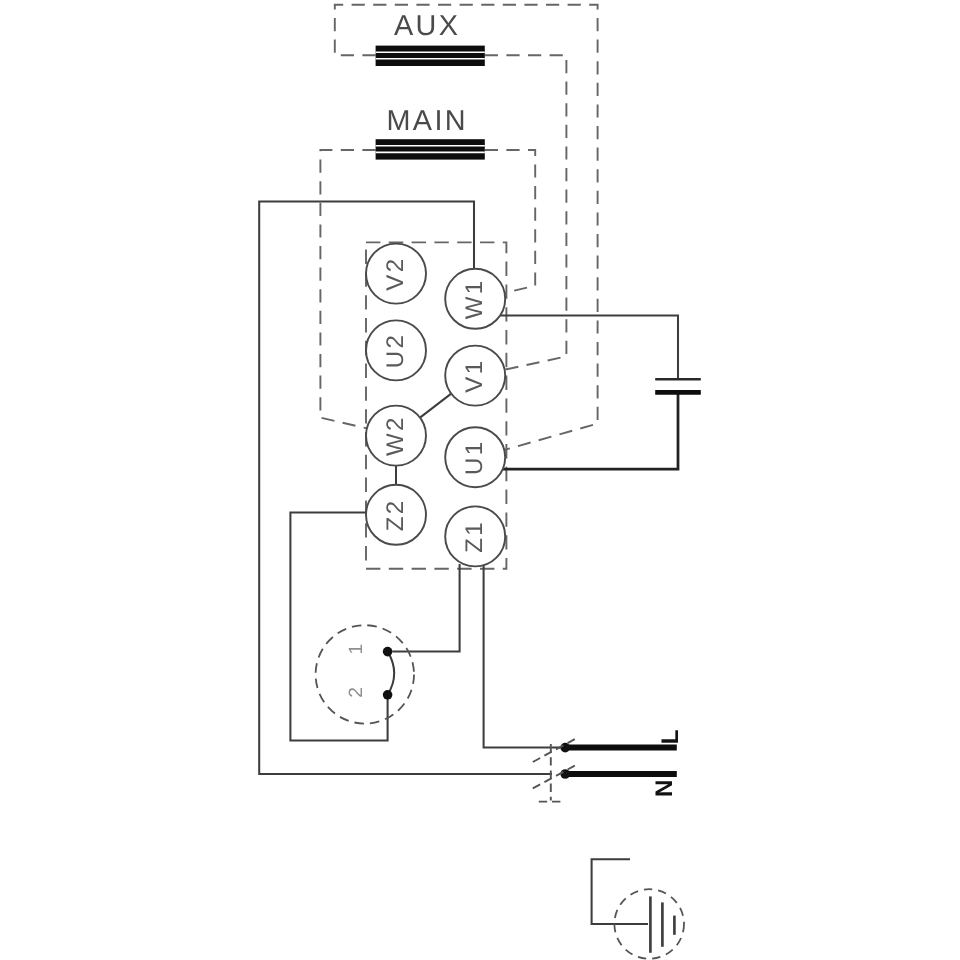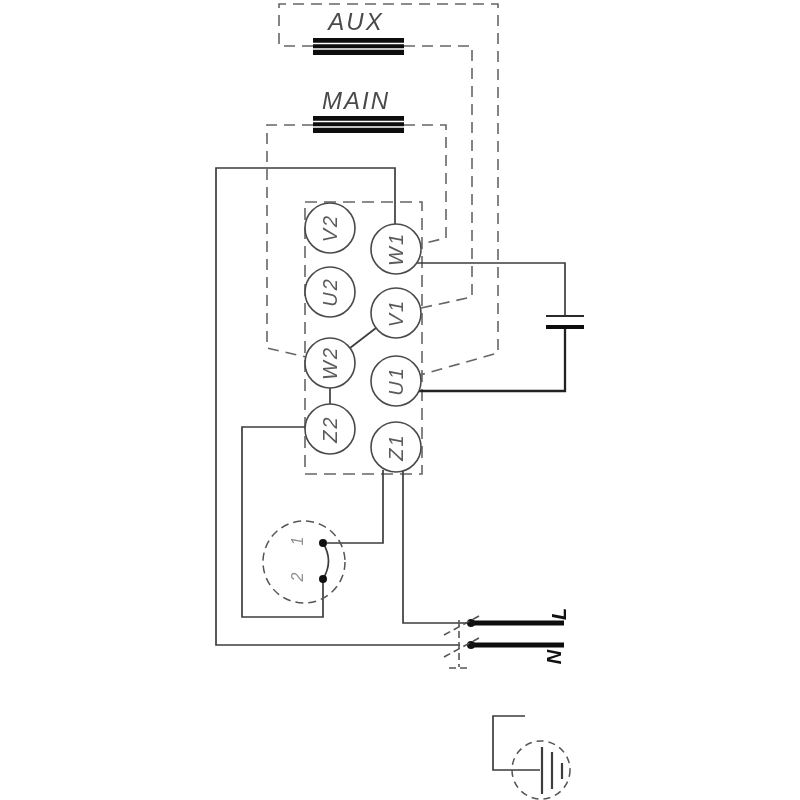--- a/index.html
+++ b/index.html
@@ -2,21 +2,20 @@
 <html><head>
 <meta charset="utf-8">
 <style>
   html,body{margin:0;padding:0;background:#fff;}
   #canvas{
     position:relative;
     width:800px;height:800px;
     background:#ffffff;
     font-family:"Liberation Sans", sans-serif;
     overflow:hidden;
-    font-style:italic;
   }
   #schematic{position:absolute;left:0;top:0;}
   .lbl{
     position:absolute;
     transform:translate(-50%,-50%) rotate(-90deg);
     color:#5a5a5a;
     font-size:20px;
     letter-spacing:2px;
     white-space:nowrap;
     line-height:1;

